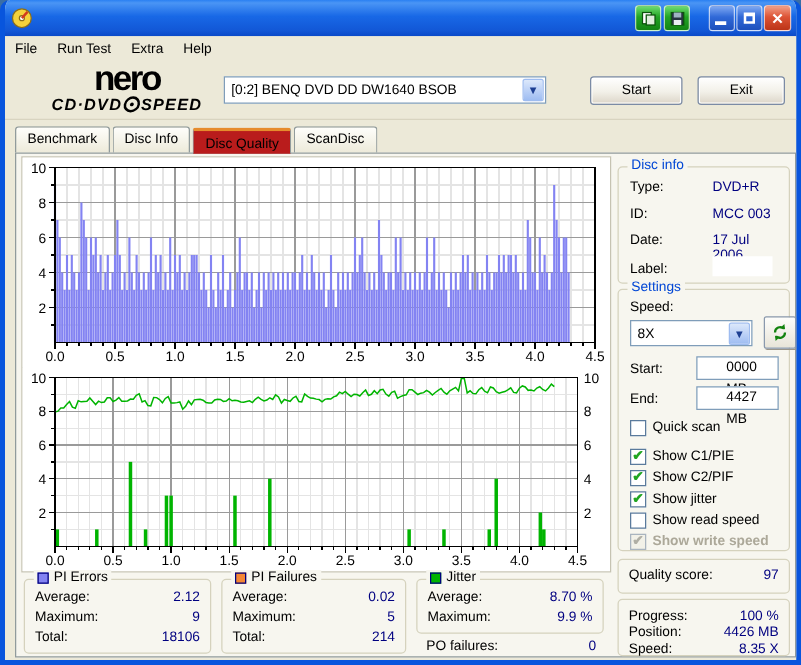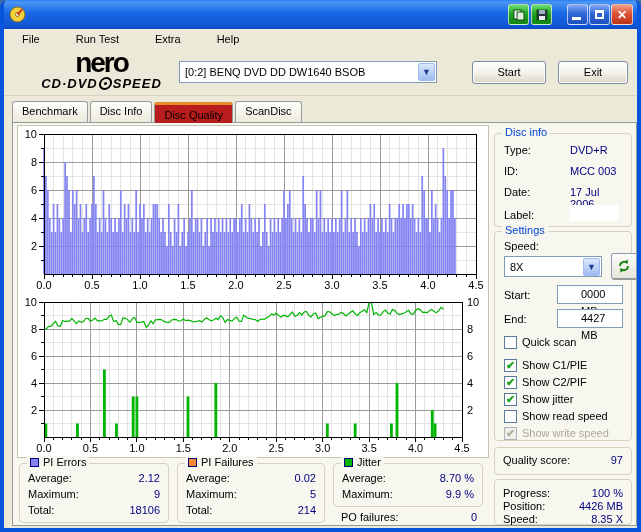--- a/index.html
+++ b/index.html
@@ -27,21 +27,21 @@
     display:flex; align-items:center; justify-content:center;
   }
   .tb-green { background:linear-gradient(180deg,#6fdd71,#22a425 45%,#128414); }
   .tb-blue  { background:linear-gradient(180deg,#7fa9f2,#3069d8 45%,#1d50bc); }
   .tb-red   { background:linear-gradient(180deg,#f2a088,#dd5335 45%,#bc3418); width:22px; }
   .tb-blue span, .tb-red span { color:#fff; font-weight:bold; font-size:12px; line-height:1; }
   .glyph-min { position:absolute; left:4px; bottom:4px; width:9px; height:3px; background:#fff; }
   .glyph-max { width:9px; height:9px; border:2px solid #fff; border-top-width:3px; }
   
   .menubar { position:absolute; left:0; right:0; top:29px; height:19px; background:#ece9d8; display:flex; align-items:center; }
-  .menu-item { font-size:11px; color:#000; padding:2px 18px; }
+  .menu-item { font-size:11px; color:#000; padding:2px 8px; }
   
   .header { position:absolute; left:0; right:0; top:48px; height:48px; background:#ece9d8; border-bottom:1px solid #d8d4c0;padding-left:24px; }
   .logo { position:absolute; left:30px; top:2px; width:135px; text-align:center; color:#000; }
   .logo-top { font-size:28px; font-weight:bold; letter-spacing:-2px; line-height:26px; font-family:"Liberation Sans", sans-serif; }
   .logo-bottom { font-size:13px; font-weight:bold; font-style:italic; letter-spacing:1px; display:flex; align-items:center; justify-content:center; gap:1px; }
   .disc-glyph { display:inline-block; width:13px; height:13px; border-radius:50%; border:2px solid #000; position:relative; transform:skewX(-10deg); }
   .disc-glyph::after { content:""; position:absolute; left:3px; top:3px; width:3px; height:3px; border-radius:50%; background:#000; }
   .combo {
     position:absolute; left:175px; top:13px; width:258px; height:22px; background:#fff;
     border:1px solid #7f9db9; display:flex; align-items:center;
@@ -108,21 +108,21 @@
   }
   .field {
     position:absolute; width:66px; height:19px; background:#fff; border:1px solid #7f9db9;
     font-size:11px; line-height:17px; padding-left:23px; color:#000;
   }
   .cb-row { position:absolute; left:9px; height:14px; display:flex; align-items:center; gap:5px; font-size:11px; }
   .cb-box { width:13px; height:13px; background:#fff; border:1px solid #5a7a9c; display:flex; align-items:center; justify-content:center; }
   .cb-check { color:#21a521; font-size:11px; font-weight:bold; line-height:1; }
   .cb-row.disabled .cb-box { background:#f2f1e8; border-color:#a9b4bf; }
   .cb-row.disabled .cb-check { color:#b0afa5; }
-  .cb-row.disabled .cb-label { color:#aca899; }
+  .cb-row.disabled .cb-label { color:#aca899;font-weight:bold; }
   
   .stat-row { position:absolute; left:8px; right:8px; height:15px; font-size:11px; display:flex; }
   .stat-row .lbl { color:#000; }
   .stat-row .val { margin-left:auto; color:#000080; }
 </style>
 </head>
 <body>
 
 <div class="window">
 

